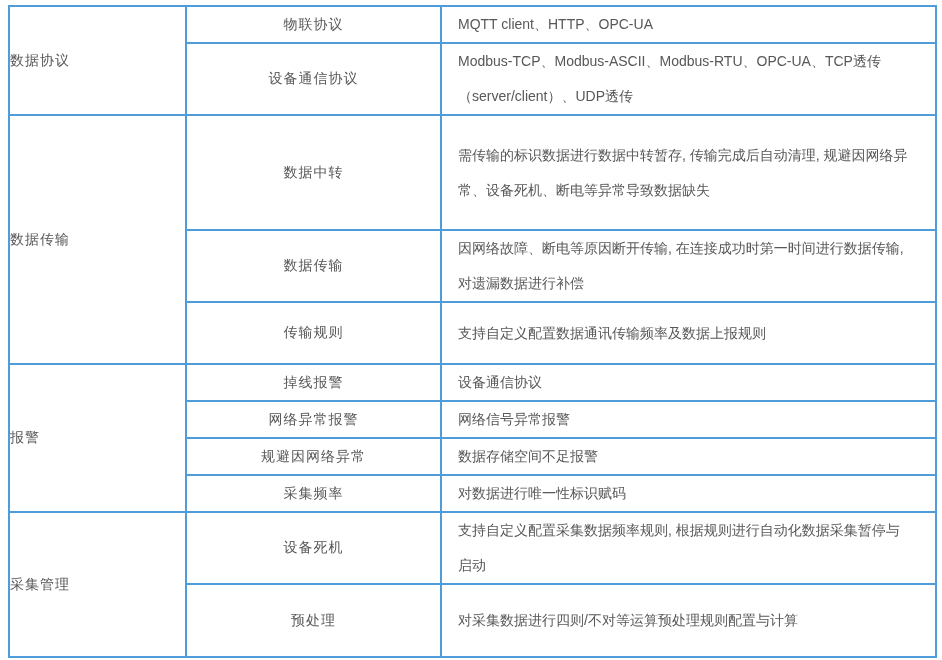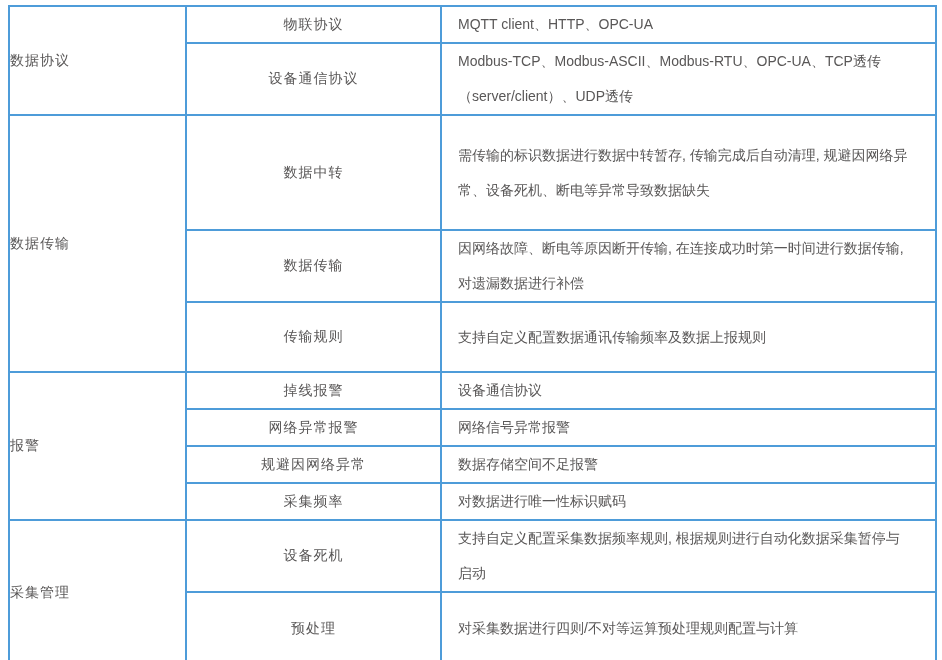--- a/index.html
+++ b/index.html
@@ -29,21 +29,21 @@
     vertical-align:middle;
     letter-spacing:1px;
   }
   td.desc {
     text-align:left;
     vertical-align:middle;
     padding:0 26px 0 16px;
     line-height:35px;
   }
   tr.h37 { height:37px; }
-  tr.h70 { height:70px; }
+  tr.h70 { height:62px; }
   tr.h115 { height:115px; }
   tr.h36 { height:36px; }
   tr.h34 { height:34px; }
   tr.h35 { height:35px; }
   tr.h73 { height:73px; }
 </style>
 </head>
 <body>
 
 <table class="spec">

